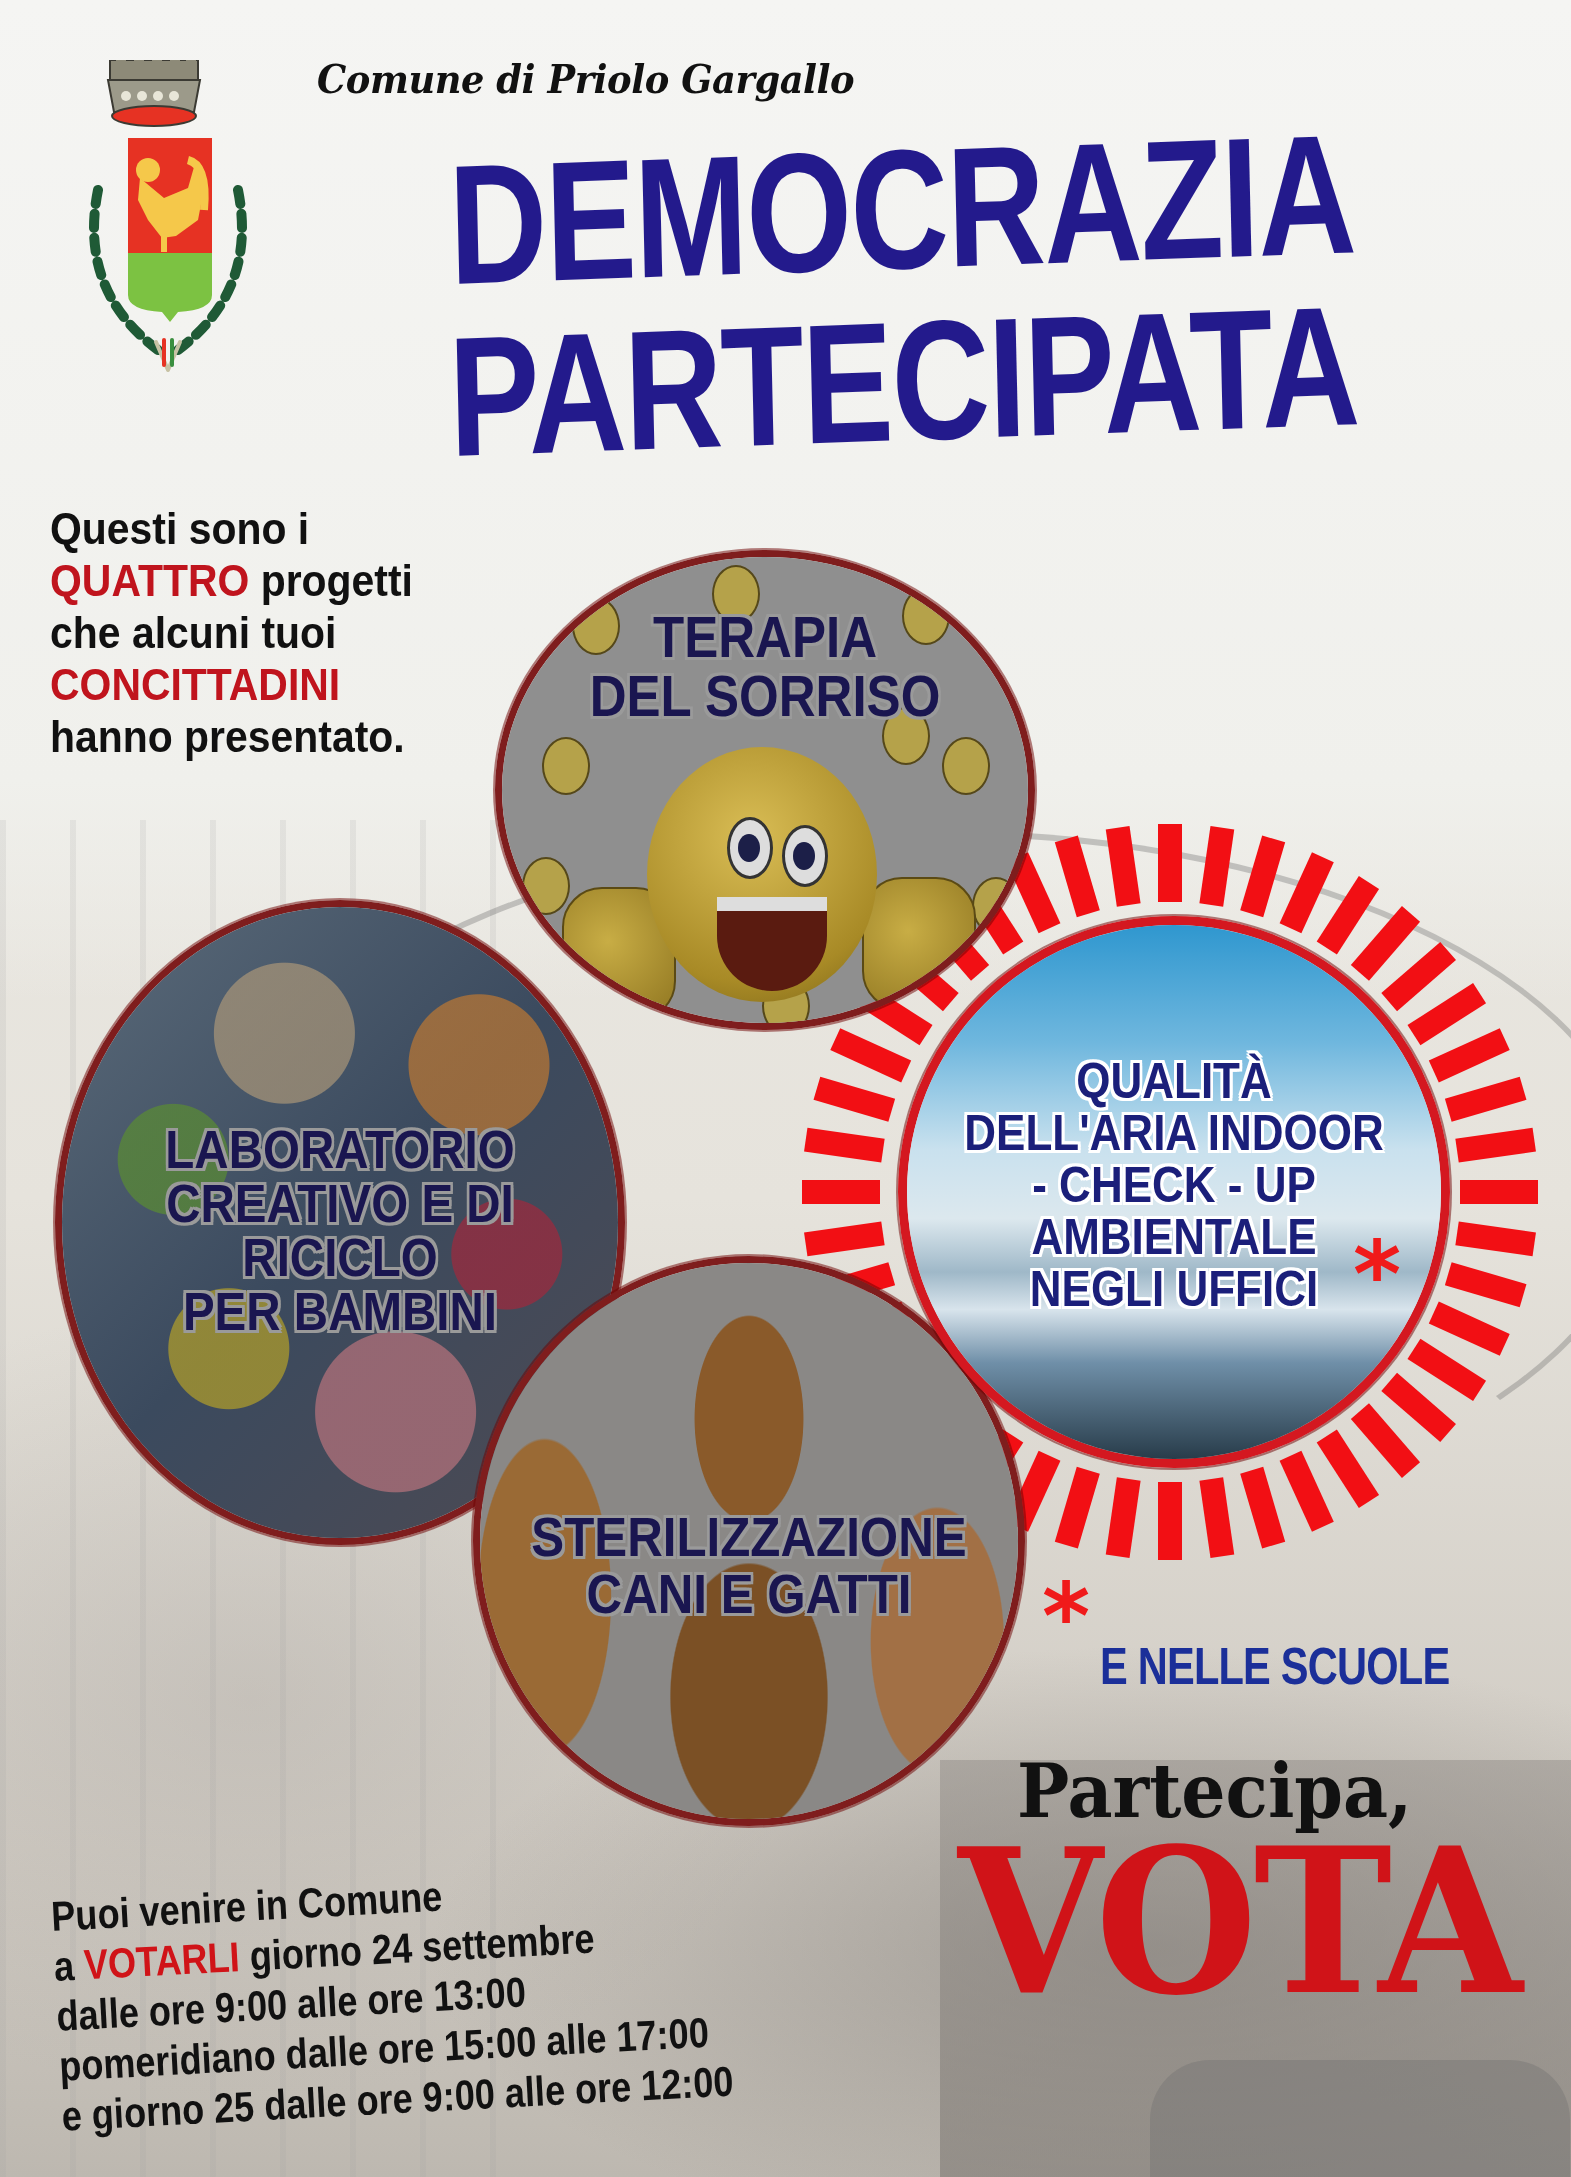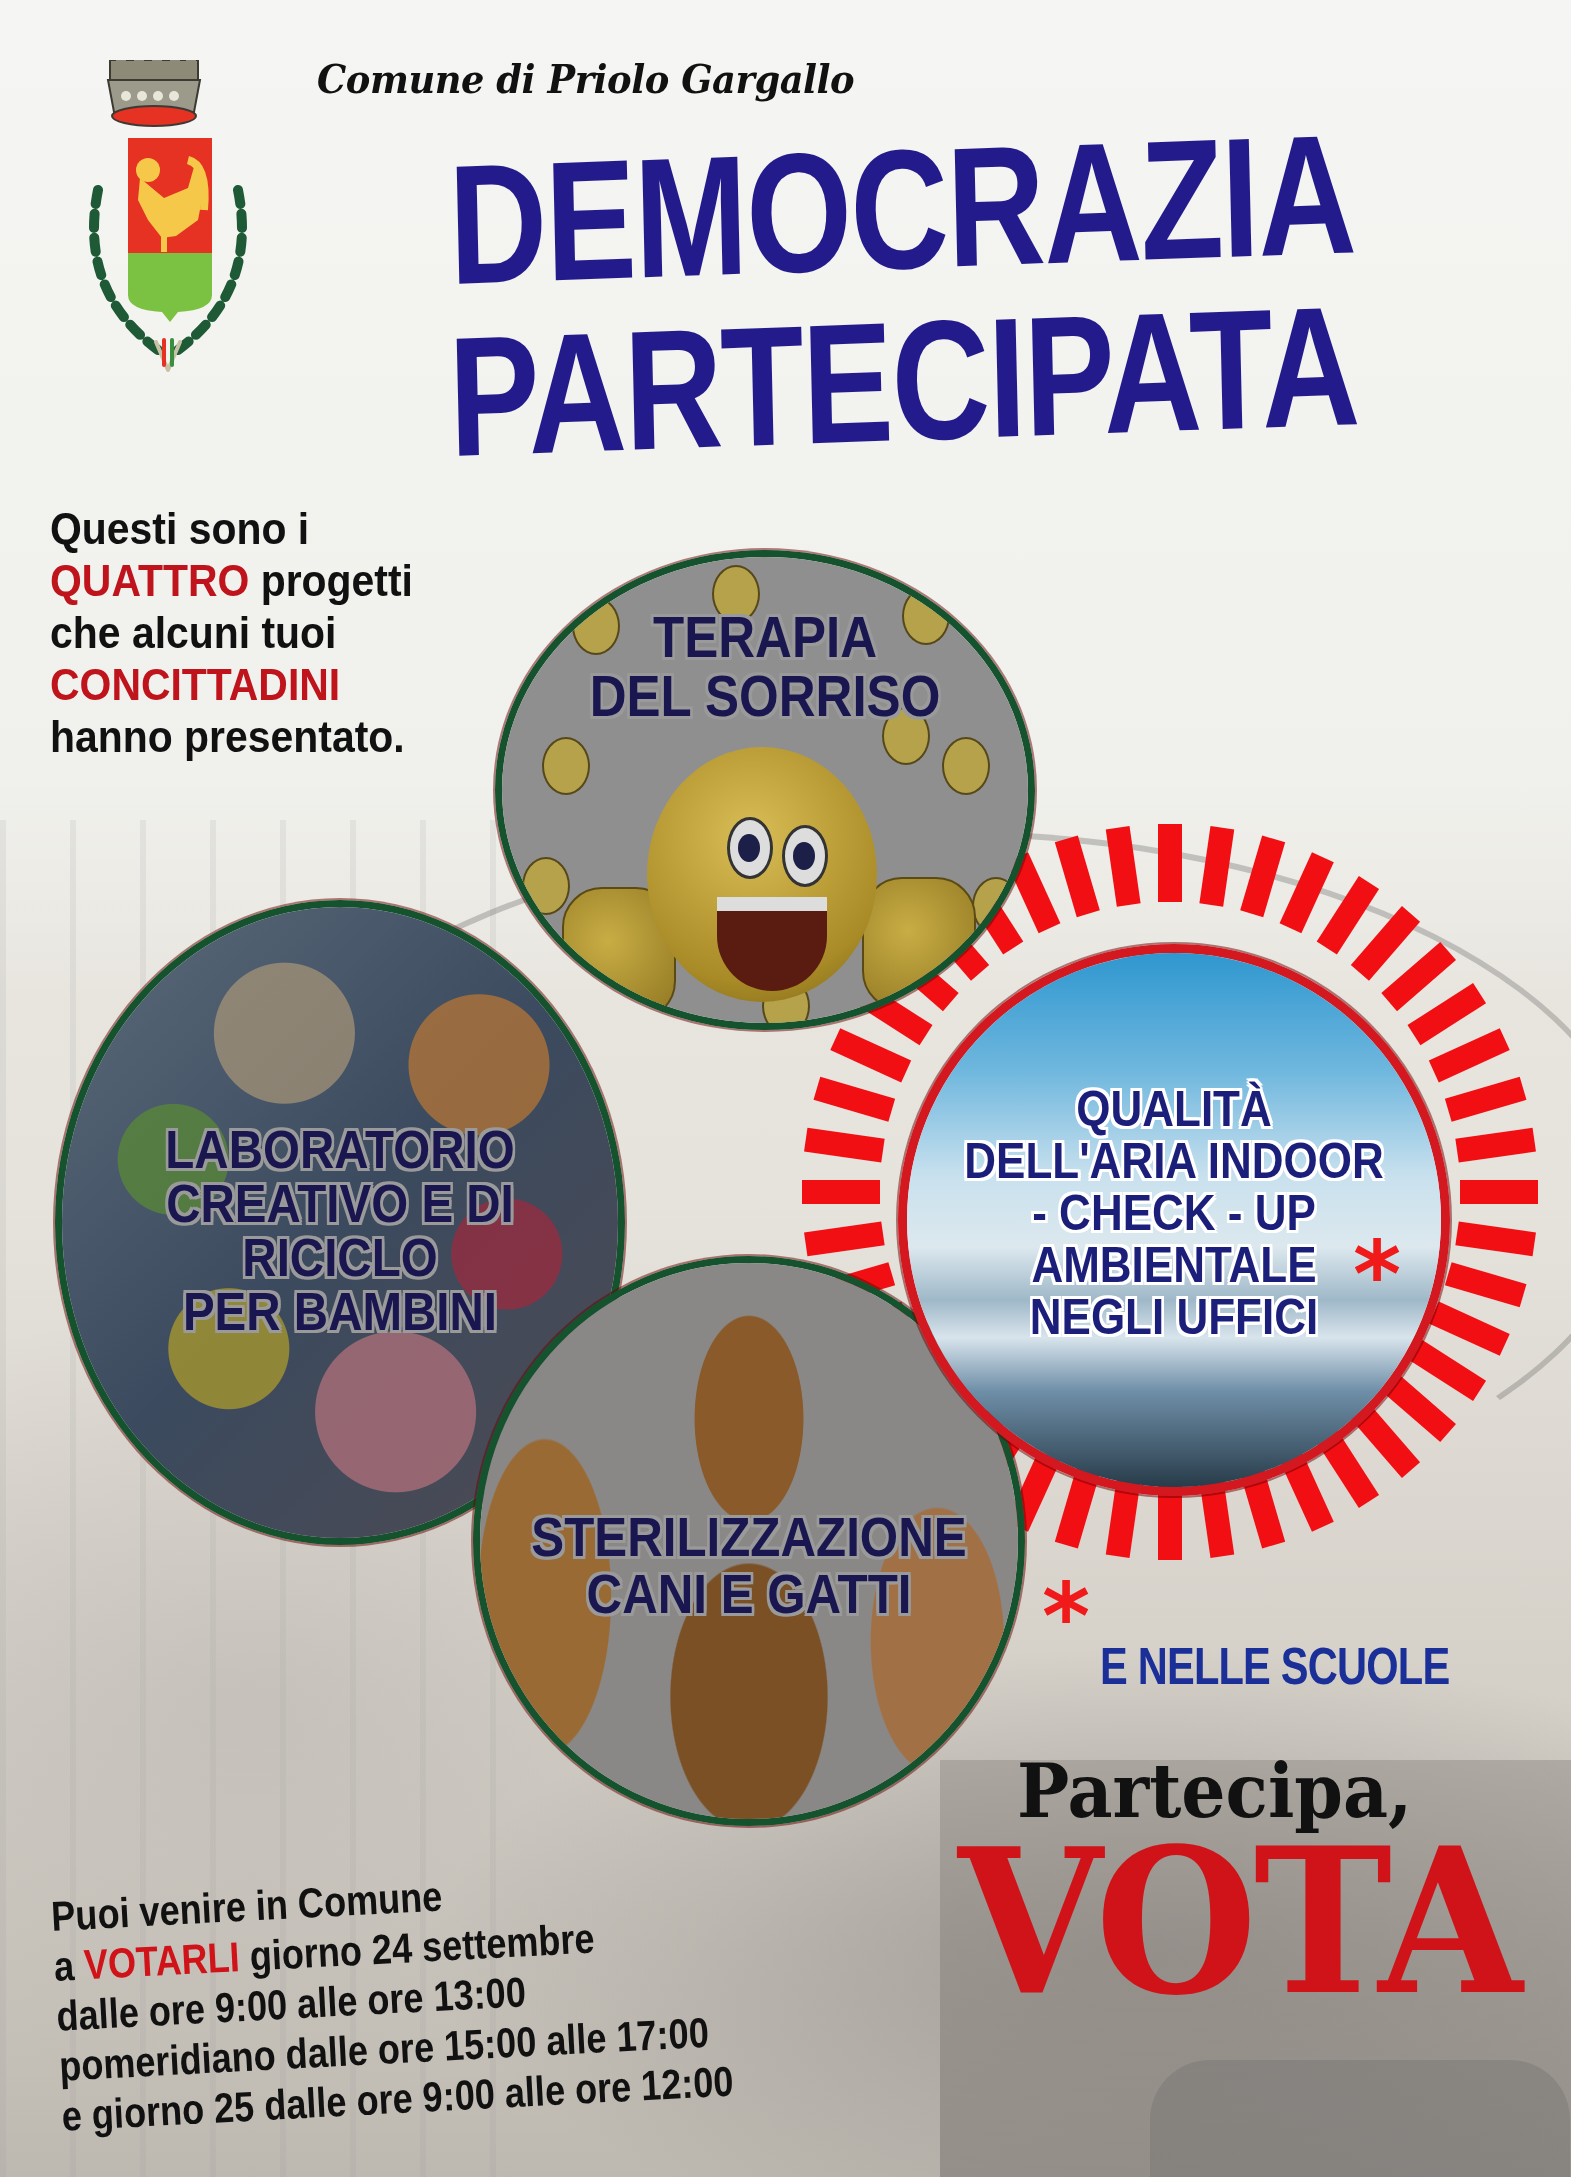--- a/index.html
+++ b/index.html
@@ -55,21 +55,21 @@
   .intro {
     position: absolute; left: 50px; top: 503px;
     font-weight: bold; font-size: 44px; line-height: 52px; color: #111;
     transform: scaleX(0.93); transform-origin: left top;
   }
   .intro .red { color: #c0141d; }
 
   
   .circle {
     position: absolute; border-radius: 50%;
-    border: 7px solid #14532d; box-sizing: border-box; overflow: hidden;
+    border: 7px solid #7f1d1d; box-sizing: border-box; overflow: hidden;
     box-shadow: 0 0 0 2px rgba(110,0,0,0.5);
   }
   .circle .img { position: absolute; inset: 0; }
   .circle .label {
     position: absolute; left: 0; right: 0; text-align: center;
     font-weight: bold; color: #1a1650; line-height: 1.02;
     text-shadow: -3px -3px 0 #9a9a9a, 3px -3px 0 #9a9a9a, -3px 3px 0 #9a9a9a, 3px 3px 0 #9a9a9a, 0 3px 0 #9a9a9a, 0 -3px 0 #9a9a9a, 3px 0 0 #9a9a9a, -3px 0 0 #9a9a9a;
     transform: scaleX(0.88);
   }
 
@@ -121,21 +121,21 @@
       radial-gradient(ellipse 130px 220px at 50% 78%, #7b5025 0 60%, transparent 61%),
       radial-gradient(ellipse 110px 260px at 12% 60%, #9a6a35 0 60%, transparent 61%),
       radial-gradient(ellipse 120px 240px at 85% 68%, #a27045 0 55%, transparent 56%),
       #8a8886;
   }
   .c-dog .label { top: 245px; font-size: 56px; }
 
   
   .sunburst { position: absolute; left: 800px; top: 822px; width: 740px; height: 740px; }
   .c-air {
-    left: 898px; top: 944px; width: 552px; height: 552px; border-color: #d41820; border-width: 9px;
+    left: 898px; top: 916px; width: 552px; height: 552px; border-color: #d41820; border-width: 9px;
   }
   .c-air .img {
     background:
       linear-gradient(180deg, #2f97cf 0%, #6fb7de 22%, #c9e1ee 42%, #dce8ee 55%, #9fb8c8 65%, #d8e4ec 72%, #6f8fa8 82%, #283c4a 100%);
   }
   .c-air .label {
     top: 130px; font-size: 50px; color: #1b1f7a; line-height: 1.04;
     text-shadow: -3px -3px 0 #fff, 3px -3px 0 #fff, -3px 3px 0 #fff, 3px 3px 0 #fff, 0 3px 0 #fff, 0 -3px 0 #fff, 3px 0 0 #fff, -3px 0 0 #fff;
   }
   .asterisk {

